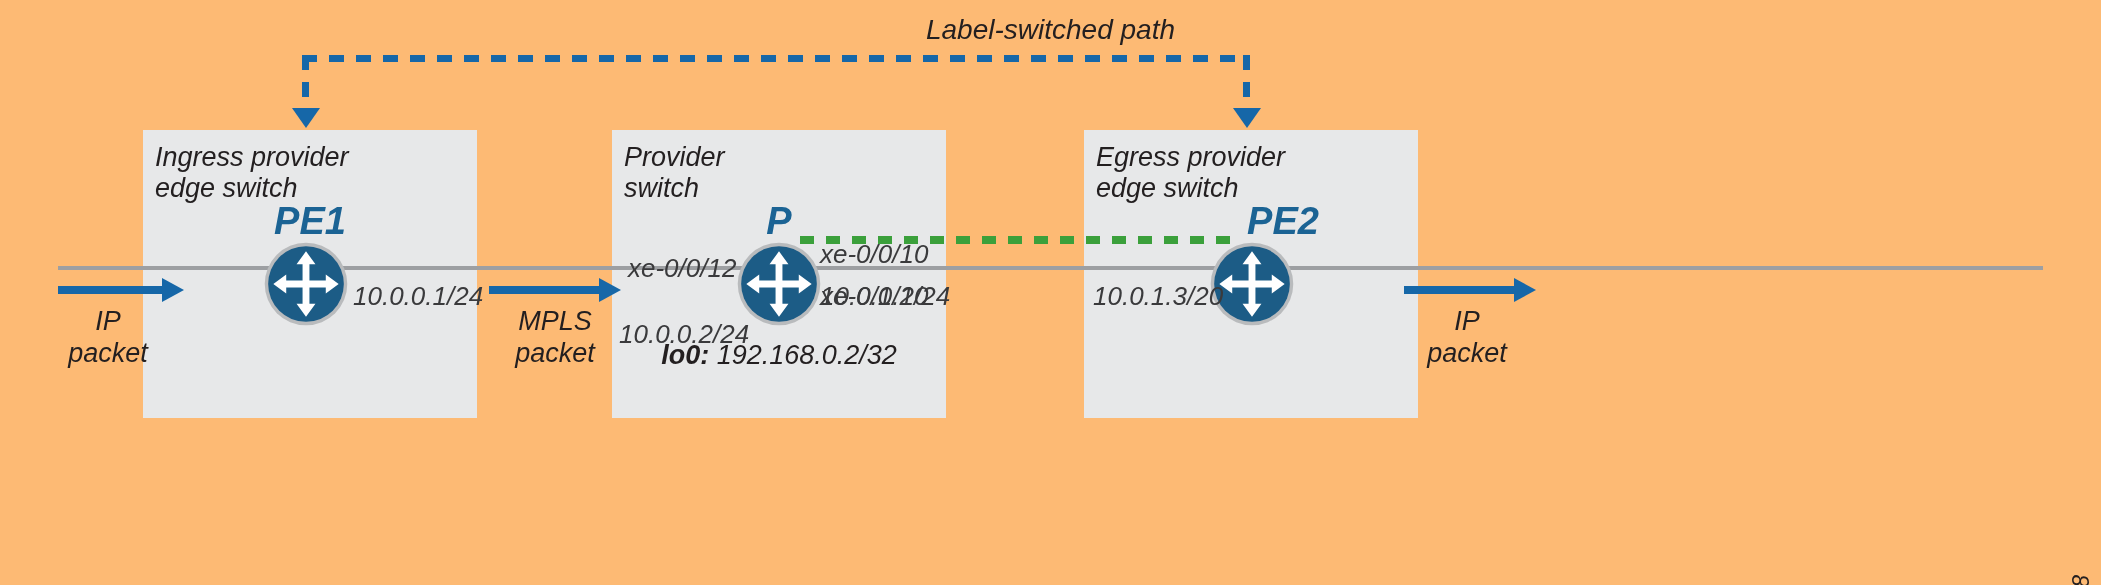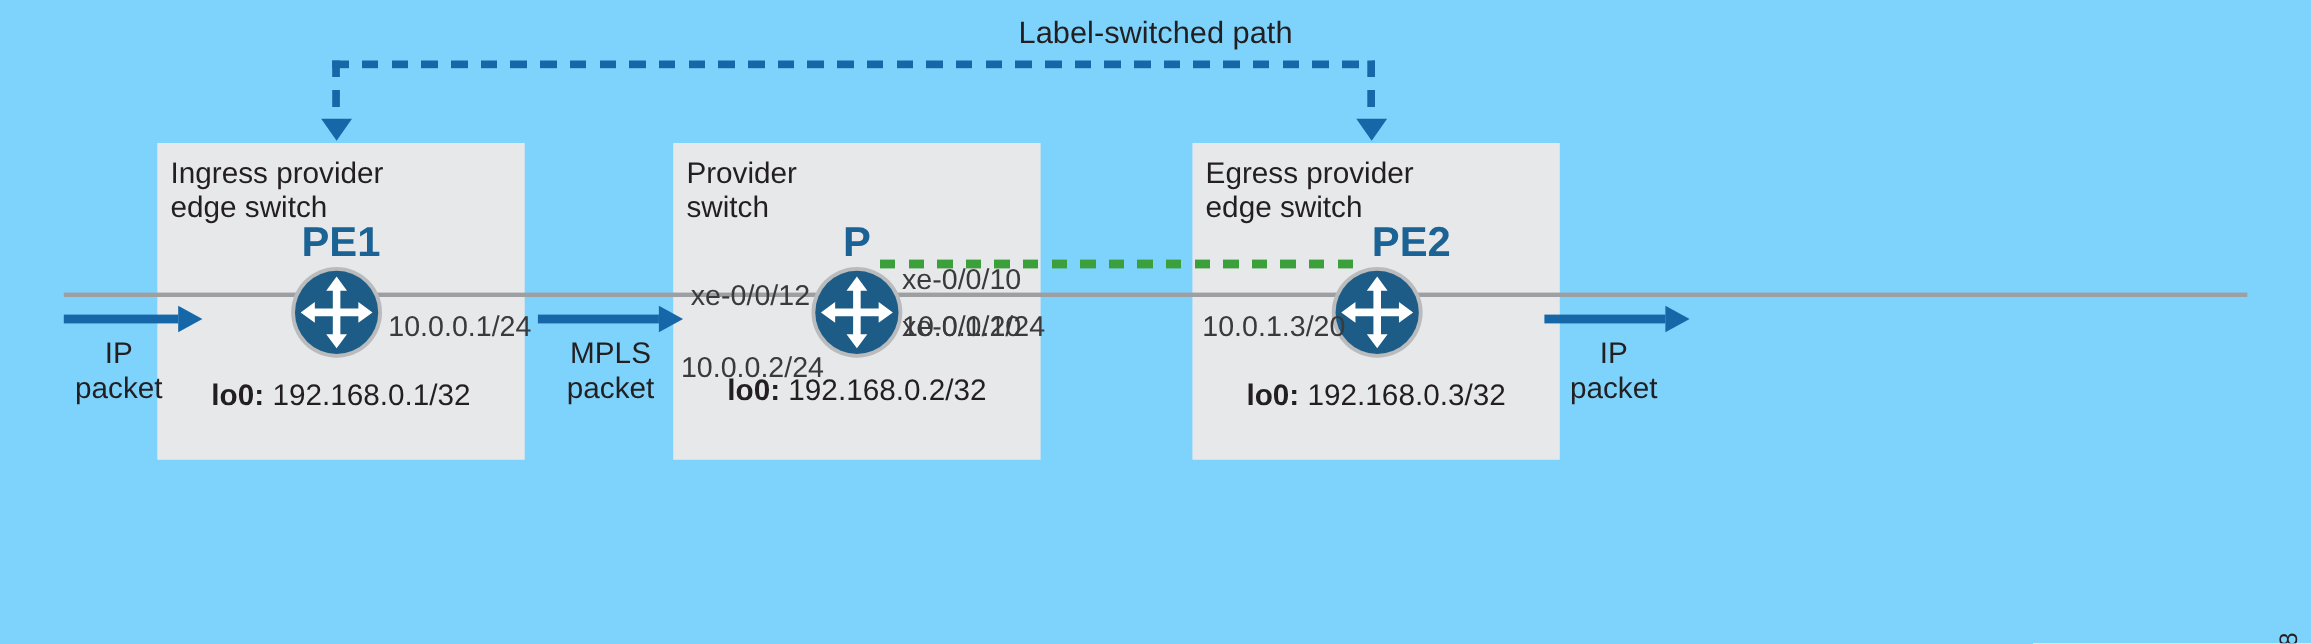--- a/index.html
+++ b/index.html
@@ -7,22 +7,23 @@
     padding: 0;
     background: #ffffff;
   }
   body {
     font-family: "Liberation Sans", sans-serif;
   }
   #stage {
     position: relative;
     width: 2101px;
     height: 585px;
-    background: #7dd3fc;
+    background: #fdba74;
     overflow: hidden;
+    font-style: italic;
   }
 
   
   .panel {
     position: absolute;
     background: #e7e8e9;
     top: 130px;
     height: 288px;
     width: 334px;
   }
@@ -218,21 +219,20 @@
 edge switch</div>
   <div class="dev-name" style="left:155px; top:200px; width:310px;">PE1</div>
   <div class="router" style="left:263px; top:241px;">
     <svg viewBox="0 0 100 100" xmlns="http://www.w3.org/2000/svg">
       <circle cx="50" cy="50" r="48" fill="#b9bbbd"></circle>
       <circle cx="50" cy="50" r="44" fill="#1c5c86"></circle>
       <path d="M50 12 L61 27 L54 27 L54 46 L73 46 L73 39 L88 50 L73 61 L73 54 L54 54 L54 73 L61 73 L50 88 L39 73 L46 73 L46 54 L27 54 L27 61 L12 50 L27 39 L27 46 L46 46 L46 27 L39 27 Z" fill="#ffffff"></path>
     </svg>
   </div>
   <div class="iface-label" style="left:353px; top:281px;">10.0.0.1/24</div>
-  <div class="loopback" style="left:155px; top:344px; width:310px;"><b>lo0:</b> <span>192.168.0.1/32</span></div>
 
   <div class="dev-title" style="left:624px; top:142px; width:310px;">Provider
 switch</div>
   <div class="dev-name" style="left:624px; top:200px; width:310px;">P</div>
   <div class="router" style="left:736px; top:241px;">
     <svg viewBox="0 0 100 100" xmlns="http://www.w3.org/2000/svg">
       <circle cx="50" cy="50" r="48" fill="#b9bbbd"></circle>
       <circle cx="50" cy="50" r="44" fill="#1c5c86"></circle>
       <path d="M50 12 L61 27 L54 27 L54 46 L73 46 L73 39 L88 50 L73 61 L73 54 L54 54 L54 73 L61 73 L50 88 L39 73 L46 73 L46 54 L27 54 L27 61 L12 50 L27 39 L27 46 L46 46 L46 27 L39 27 Z" fill="#ffffff"></path>
     </svg>
@@ -247,20 +247,19 @@
 edge switch</div>
   <div class="dev-name" style="left:1128px; top:200px; width:310px;">PE2</div>
   <div class="router" style="left:1209px; top:241px;">
     <svg viewBox="0 0 100 100" xmlns="http://www.w3.org/2000/svg">
       <circle cx="50" cy="50" r="48" fill="#b9bbbd"></circle>
       <circle cx="50" cy="50" r="44" fill="#1c5c86"></circle>
       <path d="M50 12 L61 27 L54 27 L54 46 L73 46 L73 39 L88 50 L73 61 L73 54 L54 54 L54 73 L61 73 L50 88 L39 73 L46 73 L46 54 L27 54 L27 61 L12 50 L27 39 L27 46 L46 46 L46 27 L39 27 Z" fill="#ffffff"></path>
     </svg>
   </div>
   <div class="iface-label" style="left:1093px; top:281px;">10.0.1.3/20</div>
-  <div class="loopback" style="left:1096px; top:344px; width:310px;"><b>lo0:</b> <span>192.168.0.3/32</span></div>
 
   <div class="iface-label" style="left:820px; top:239px;">xe-0/0/10</div>
   <div class="iface-label" style="left:820px; top:281px;">10.0.1.2/24</div>
 
   <div id="watermark">g043528</div>
 
 </div>
 
 </body></html>

